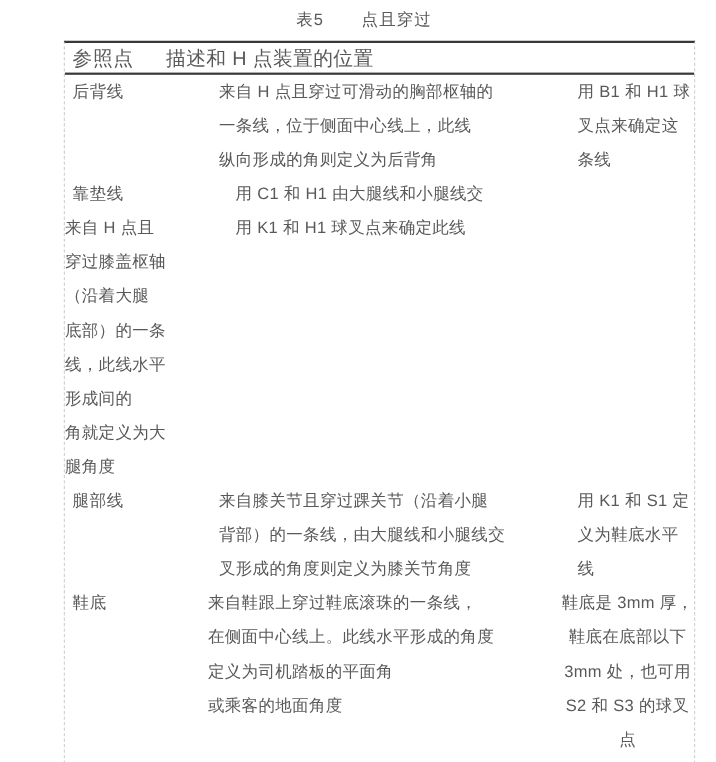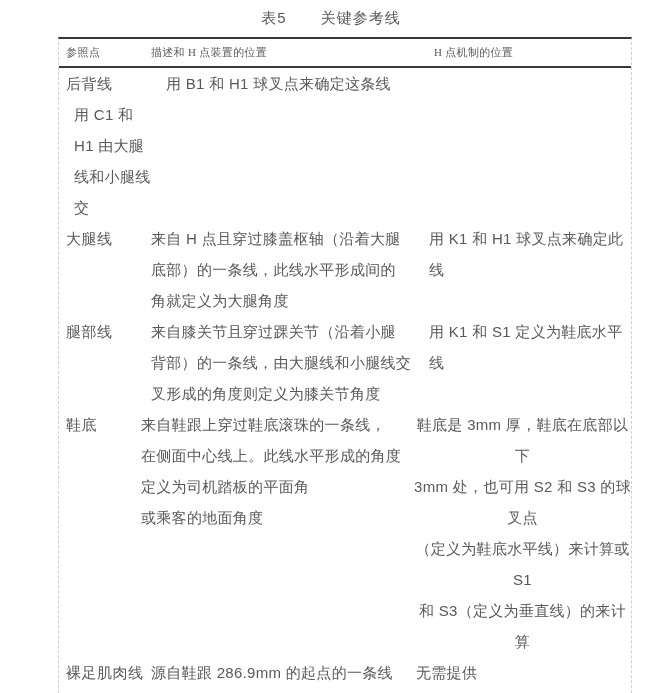--- a/index.html
+++ b/index.html
@@ -33,70 +33,72 @@
     border-left: 1px dashed #cfcfcf;
     border-right: 1px dashed #cfcfcf;
     background: #ffffff;
   }
   .thead {
     display: grid;
     grid-template-columns: 92px 263px 1fr;
     height: 27px;
     align-items: center;
     border-bottom: 2px solid #383838;
-    font-size: 11px;
-    font-family: Liberation Serif, serif;
+    font-size: 18px;
   }
   .row {
     display: grid;
     grid-template-columns: 92px 263px 1fr;
     font-size: 15px;
     line-height: 31px;
     align-items: start;
+    gap: 48px;
   }
   .c1 { padding-left: 7px; letter-spacing: 0.5px; }
   .c2 { white-space: pre-line; letter-spacing: 0.3px; }
   .c3 { white-space: pre-line; padding-left: 15px; letter-spacing: 0.3px; }
   .thead .c2 { white-space: normal; }
   .thead .c3 { white-space: normal; padding-left: 20px; }
   .row-shoe .c2 { margin-left: -10px; }
   .row-shoe .c3 { padding-left: 0; text-align: center; }
   .row-barefoot .c3 { padding-left: 2px; }
 </style>
 </head>
 <body>
 
 <div class="page">
 
   <div class="title">
     <span class="t-label">表5</span>
-    <span class="t-text">关键参考线</span>
+    <span class="t-text">点且穿过</span>
   </div>
 
   <div class="ref-table">
 
     <div class="thead">
       <div class="c1">参照点</div>
       <div class="c2">描述和 H 点装置的位置</div>
-      <div class="c3">H 点机制的位置</div>
     </div>
 
     <div class="tbody">
 
       <div class="row">
         <div class="c1">后背线</div>
+        <div class="c2">来自 H 点且穿过可滑动的胸部枢轴的
+一条线，位于侧面中心线上，此线
+纵向形成的角则定义为后背角</div>
         <div class="c3">用 B1 和 H1 球叉点来确定这条线</div>
       </div>
 
       <div class="row">
+        <div class="c1">靠垫线</div>
         <div class="c3">用 C1 和 H1 由大腿线和小腿线交</div>
       </div>
 
       <div class="row">
-        <div class="c1">大腿线</div>
         <div class="c2">来自 H 点且穿过膝盖枢轴（沿着大腿
 底部）的一条线，此线水平形成间的
 角就定义为大腿角度</div>
         <div class="c3">用 K1 和 H1 球叉点来确定此线</div>
       </div>
 
       <div class="row">
         <div class="c1">腿部线</div>
         <div class="c2">来自膝关节且穿过踝关节（沿着小腿
 背部）的一条线，由大腿线和小腿线交

